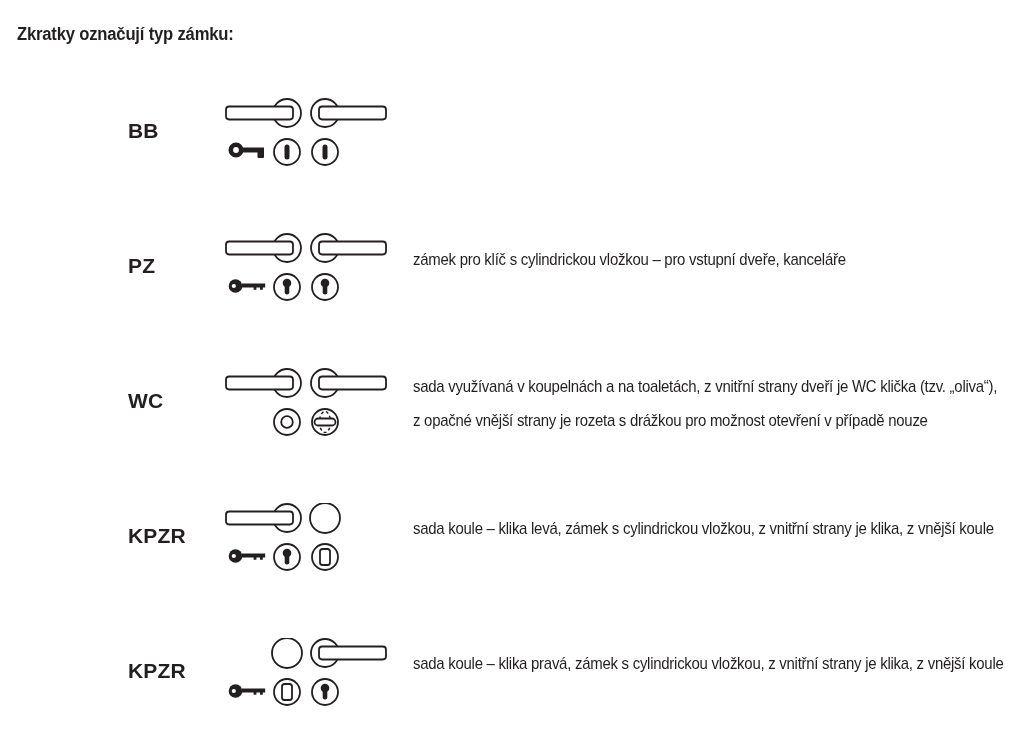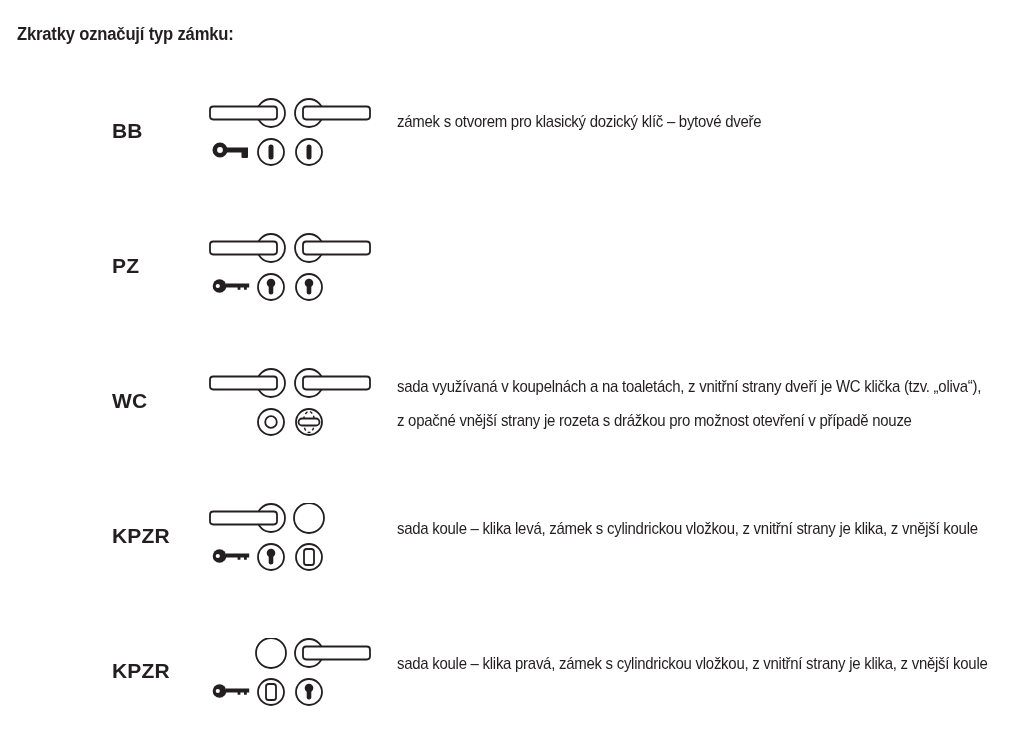--- a/index.html
+++ b/index.html
@@ -5,21 +5,21 @@
   html,body{margin:0;padding:0}
   body{
     width:1011px;height:732px;background:#ffffff;position:relative;overflow:hidden;
     font-family:"Liberation Sans","DejaVu Sans",sans-serif;color:#231f20;
   }
   .title{
     position:absolute;left:17px;top:24px;margin:0;
     font-size:17.5px;font-weight:bold;letter-spacing:-0.2px;white-space:nowrap;
     transform:scaleX(0.95);transform-origin:0 0;
   }
-  .row{position:absolute;left:0;width:861px;height:70px}
+  .row{position:absolute;left:16px;width:861px;height:70px}
   .row-bb{top:98px}.row-pz{top:233px}.row-wc{top:368px}.row-kpzl{top:503px}.row-kpzr{top:638px}
   .code{
     position:absolute;left:112px;top:22px;
     font-size:21px;font-weight:bold;letter-spacing:0.2px;line-height:22px;
   }
   .icons{position:absolute;left:205px;top:0}
   .desc{position:absolute;left:397px}
   .line{
     font-size:17px;line-height:20px;letter-spacing:-0.3px;white-space:nowrap;
     transform:scaleX(0.88);transform-origin:0 50%;
@@ -90,34 +90,34 @@
 
 <section class="row row-bb">
   <div class="code">BB</div>
   <svg class="icons" width="175" height="70">
     <use href="#handle-l"></use>
     <use href="#handle-r"></use>
     <use href="#key-classic"></use>
     <use href="#esc-bb"></use>
     <use href="#esc-bb" x="38"></use>
   </svg>
-  <div class="desc" style="top:14px">
-    <div class="line">zámek s otvorem pro klasický dozický klíč – bytové dveře</div>
-  </div>
 </section>
 
 <section class="row row-pz">
   <div class="code">PZ</div>
   <svg class="icons" width="175" height="70">
     <use href="#handle-l"></use>
     <use href="#handle-r"></use>
     <use href="#key-cyl"></use>
     <use href="#esc-pz"></use>
     <use href="#esc-pz" x="38"></use>
   </svg>
+  <div class="desc" style="top:17px">
+    <div class="line">zámek pro klíč s cylindrickou vložkou – pro vstupní dveře, kanceláře</div>
+  </div>
 </section>
 
 <section class="row row-wc">
   <div class="code">WC</div>
   <svg class="icons" width="175" height="70">
     <use href="#handle-l"></use>
     <use href="#handle-r"></use>
     <use href="#esc-groove"></use>
     <use href="#esc-wc"></use>
   </svg>

